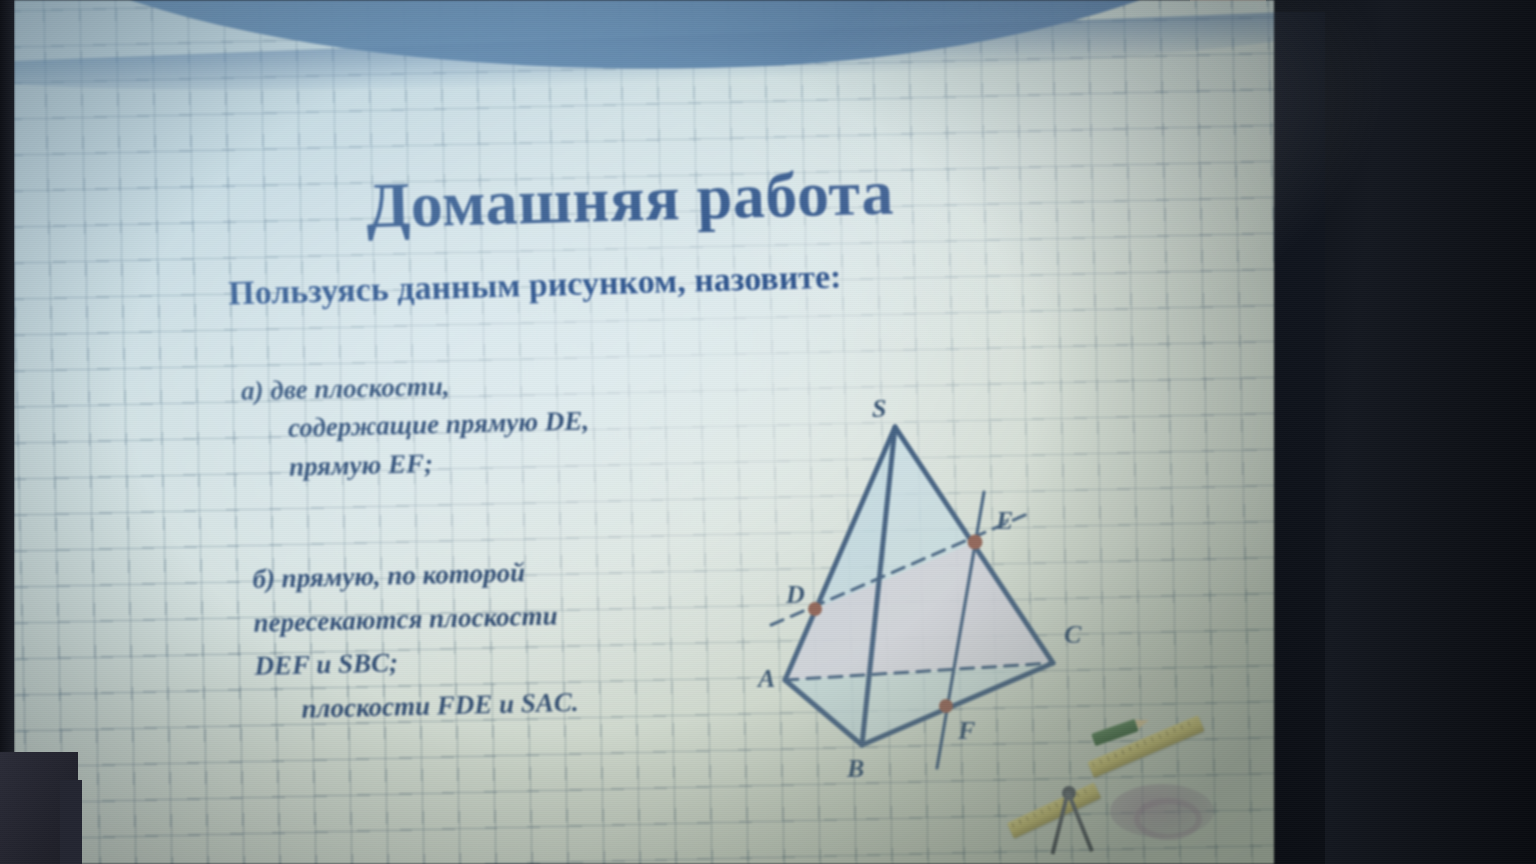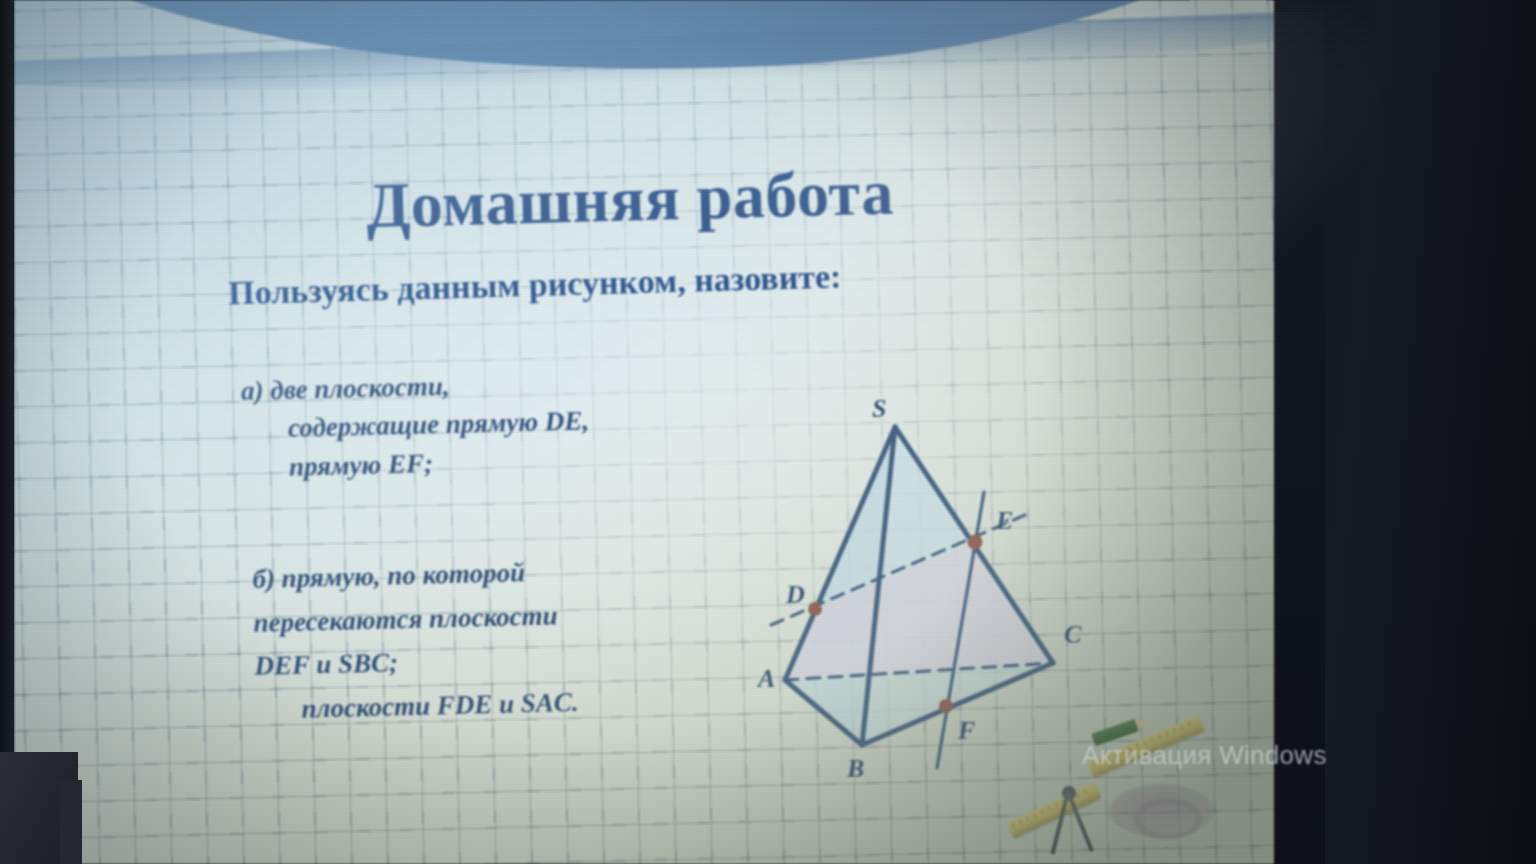--- a/index.html
+++ b/index.html
@@ -207,21 +207,20 @@
       <div class="blob"></div>
       <div class="blob2"></div>
     </div>
 
     <div class="tint-cool"></div>
     <div class="tint-warm"></div>
     <div class="vignette"></div>
   </div>
 
   <div class="watermark softblur">
-    <div class="wm-title">Активация Windows</div>
   </div>
 
   <div class="bezel-left"></div>
   <div class="bezel-bottom-left"></div>
   <div class="bezel-bottom-left2"></div>
 
   <div class="glare"></div>
   <div class="noise"></div>
 </div>
 

